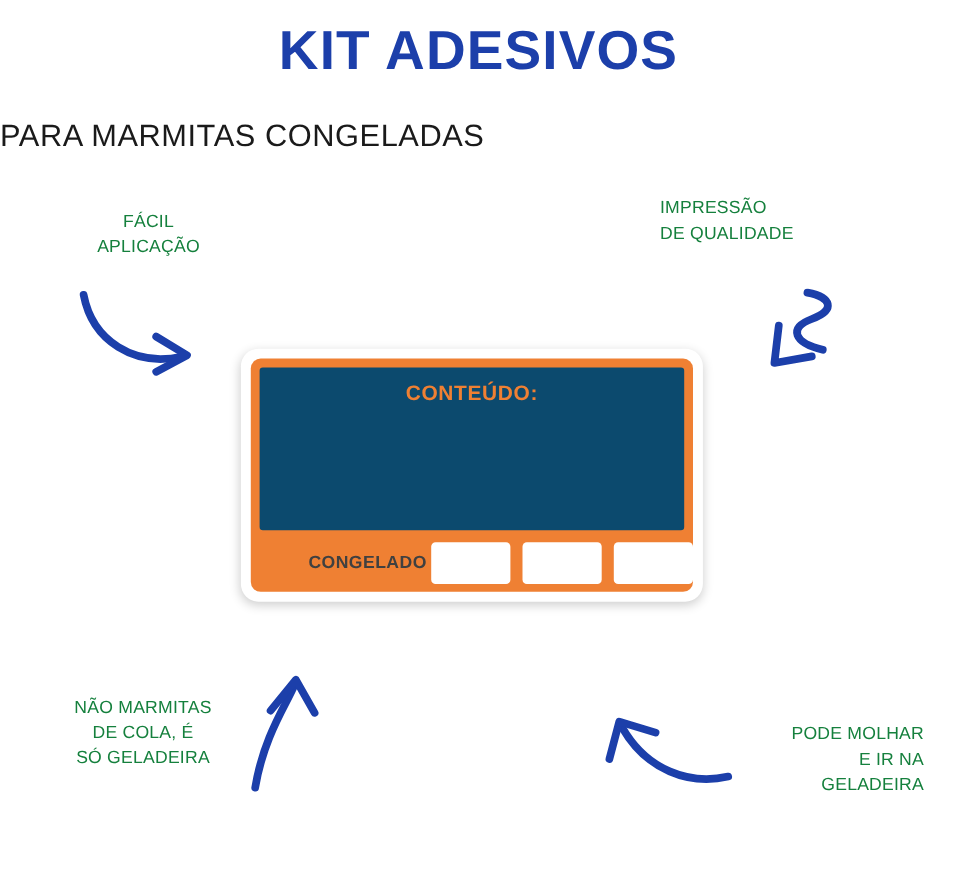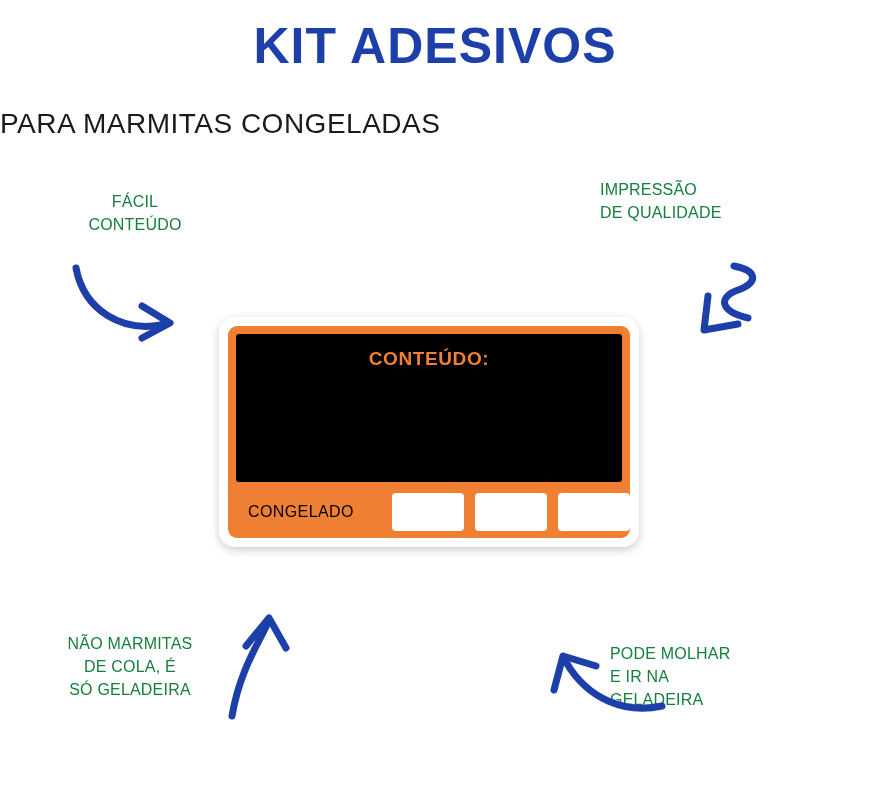--- a/index.html
+++ b/index.html
@@ -48,21 +48,21 @@
   .callout {
     position: absolute;
     font-size: 16px;
     color: #15803d;
     line-height: 1.45;
     letter-spacing: 0.2px;
   }
   .callout.tl { top: 190px; left: 30px; width: 210px; text-align: center; }
   .callout.tr { top: 178px; right: 40px; width: 230px; text-align: left; }
   .callout.bl { top: 632px; left: 20px; width: 220px; text-align: center; }
-  .callout.br { top: 642px; right: 30px; width: 230px; text-align: left; }
+  .callout.br { top: 656px; right: 30px; width: 230px; text-align: right; }
 
   
   .arrow {
     position: absolute;
     pointer-events: none;
   }
   .arrow svg { display: block; }
 
   
   .sticker-wrap {
@@ -89,21 +89,21 @@
     border-radius: 9px;
     box-sizing: border-box;
     overflow: hidden;
   }
   .sticker-top {
     position: absolute;
     left: 8px;
     top: 8px;
     width: 386px;
     height: 148px;
-    background: #000000;
+    background: #0c4a6e;
     border-radius: 3px;
     box-sizing: border-box;
   }
   .sticker-top-label {
     text-align: center;
     font-size: 19px;
     font-weight: bold;
     color: #ef8033;
     letter-spacing: 0.6px;
     margin-top: 14px;
@@ -111,27 +111,28 @@
   .sticker-bottom {
     position: absolute;
     left: 0;
     top: 160px;
     width: 402px;
     height: 52px;
     display: flex;
     align-items: center;
   }
   .date-label {
-    color: #000000;
+    color: #404040;
     font-size: 16px;
-    font-weight: normal;
+    font-weight: bold;
     line-height: 1.25;
     letter-spacing: 0.4px;
     margin-left: 20px;
     width: 150px;
+    text-align: right;
   }
   .date-boxes {
     display: flex;
     gap: 11px;
     margin-left: 4px;
   }
   .date-box {
     width: 72px;
     height: 38px;
     background: #ffffff;
@@ -141,21 +142,21 @@
 </head>
 <body>
 
 <div class="stage">
 
   <div class="title">KIT ADESIVOS</div>
   <div class="subtitle">PARA MARMITAS CONGELADAS</div>
 
   <div class="callout tl">
     <div>FÁCIL</div>
-    <div>CONTEÚDO</div>
+    <div>APLICAÇÃO</div>
   </div>
 
   <div class="callout tr">
     <div>IMPRESSÃO</div>
     <div>DE QUALIDADE</div>
   </div>
 
   <div class="callout bl">
     <div>NÃO MARMITAS</div>
     <div>DE COLA, É</div>

